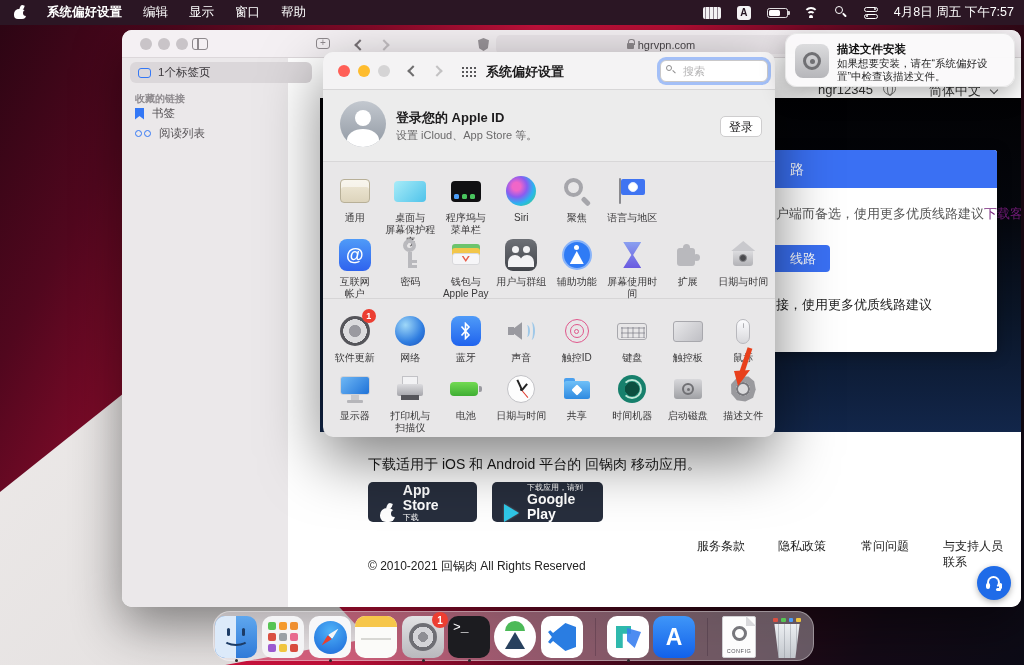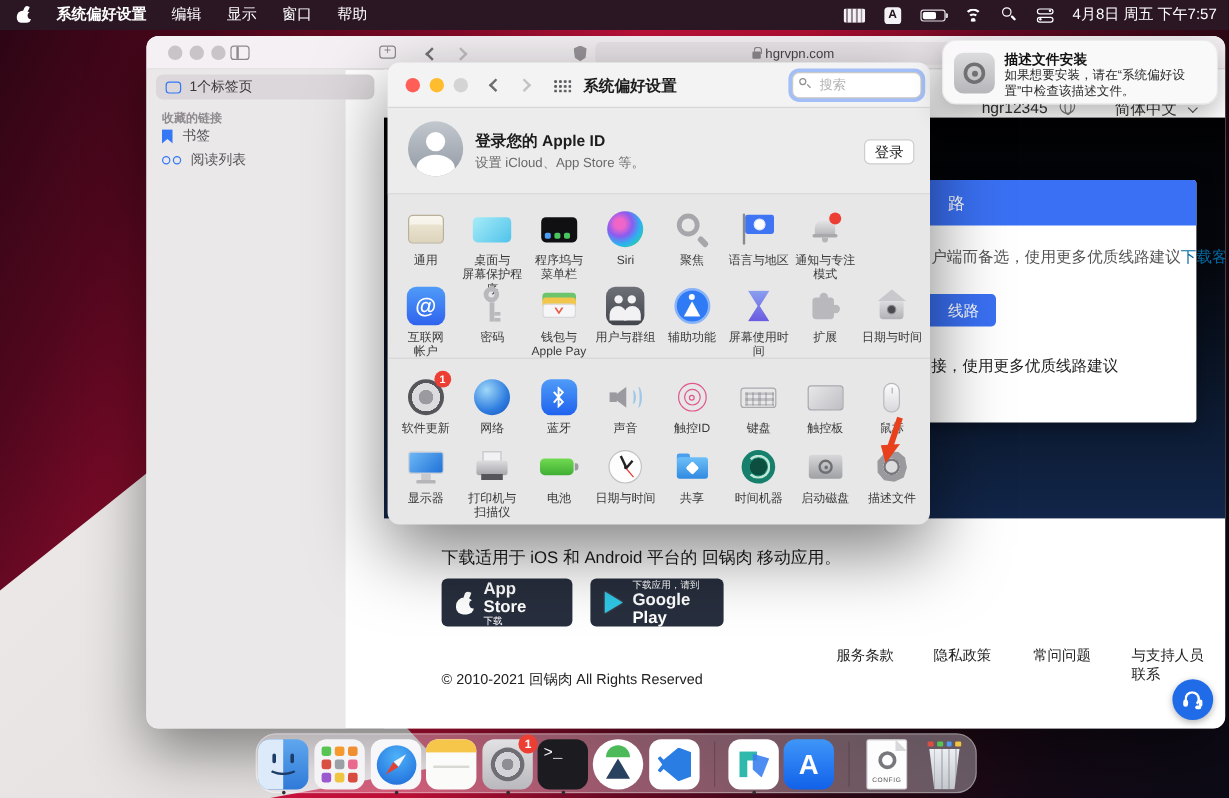--- a/index.html
+++ b/index.html
@@ -87,27 +87,27 @@
   .pg-lang { position:absolute; right:40px; top:24px; font-size:13px; color:#333; }
   .caret-dn { position:absolute; right:24px; top:29px; width:6px; height:6px; border-left:1.6px solid #555; border-bottom:1.6px solid #555; transform:rotate(-45deg); }
   .pg-hero { position:absolute; left:0; top:40px; right:0; height:334px;
     background:linear-gradient(180deg,#020204 0%,#05070d 35%,#0a1527 65%,#12264a 100%); }
   .pg-card { position:absolute; left:280px; top:92px; width:397px; height:202px; background:#fff; border-radius:3px;
     box-shadow:0 3px 14px rgba(0,0,0,.35); }
   .card-hd { position:absolute; left:0; top:0; right:0; height:38px; background:#3a70f3; border-radius:3px 3px 0 0;
     color:#fff; font-size:14px; }
   .card-hd span { position:absolute; left:190px; top:11px; }
   .card-body-line { position:absolute; left:176px; top:55px; font-size:13px; color:#555; white-space:nowrap; }
-  .card-body-line a { color:#0369a1; text-decoration:none; }
+  .card-body-line a { color:#701a75; text-decoration:none; }
   .card-btn { position:absolute; left:140px; top:95px; width:90px; height:27px; background:#3a70f3; border-radius:4px;
     color:#fff; font-size:13px; text-align:right; line-height:27px; padding-right:14px; }
   .card-note { position:absolute; left:176px; top:146px; font-size:13px; color:#222; }
   .dl-heading { position:absolute; left:48px; top:398px; font-size:14px; color:#1a1a1a; }
   .store-badge { position:absolute; top:424px; height:40px; background:#272e3d; border-radius:5px; color:#fff;
-    display:flex; align-items:center; gap:8px; padding:0 12px; }
+    display:flex; align-items:flex-end; gap:8px; padding:0 12px; }
   .badge-as { left:48px; width:109px; }
   .badge-gp { left:172px; width:111px; }
   .as-apple { position:relative; width:16px; height:19px; }
   .as-apple .b { position:absolute; left:0; top:5px; width:15px; height:14px; background:#fff; border-radius:7px 7px 6px 6px; }
   .as-apple .bite { position:absolute; right:-3px; top:7px; width:7px; height:7px; background:#272e3d; border-radius:50%; }
   .as-apple .leaf { position:absolute; left:7px; top:0; width:5px; height:6px; background:#fff; border-radius:60% 0 60% 0; transform:rotate(18deg); }
   .badge-txt .big { font-size:14px; font-weight:bold; line-height:15px; }
   .badge-txt .small { font-size:8px; line-height:9px; }
   .gp-tri { width:0; height:0; border-top:9px solid transparent; border-bottom:9px solid transparent; border-left:15px solid #2fc8e8;
     filter:drop-shadow(0 0 1px rgba(255,255,255,.3)); }
@@ -397,31 +397,20 @@
       <div class="pcell">
         <div class="picon">
           <div style="position:relative;width:32px;height:30px">
             <span style="position:absolute;left:3px;top:2px;width:2px;height:26px;background:#8a8a8e;border-radius:1px"></span>
             <span style="position:absolute;left:5px;top:3px;width:24px;height:16px;background:#3f74f2;border-radius:2px"></span>
             <span style="position:absolute;left:12px;top:6px;width:10px;height:10px;background:#fff;border-radius:50%;border:1.5px solid #dce8ff"></span>
           </div>
         </div>
         <div class="plabel">语言与地区</div>
       </div>
-      <div class="pcell">
-        <div class="picon">
-          <div style="position:relative;width:26px;height:28px">
-            <span style="position:absolute;left:4px;top:5px;width:17px;height:14px;background:linear-gradient(#ececee,#b6b6ba);border-radius:9px 9px 2px 2px"></span>
-            <span style="position:absolute;left:2px;top:18px;width:21px;height:3px;background:#a9a9ad;border-radius:2px"></span>
-            <span style="position:absolute;left:10px;top:21px;width:5px;height:4px;background:#b6b6ba;border-radius:0 0 4px 4px"></span>
-            <span style="position:absolute;right:0;top:0;width:10px;height:10px;background:#ec3e32;border-radius:50%"></span>
-          </div>
-        </div>
-        <div class="plabel">通知与专注模式</div>
-      </div>
     </div>
 
     <div class="prow" style="top:184px">
       <div class="pcell">
         <div class="picon">
             <div style="width:32px;height:32px;border-radius:8px;background:linear-gradient(#4f9bf8,#2f63ee);color:#fff;font-size:18px;font-weight:bold;display:flex;align-items:center;justify-content:center">@</div>
           </div>
         <div class="plabel">互联网
 帐户</div>
       </div>

